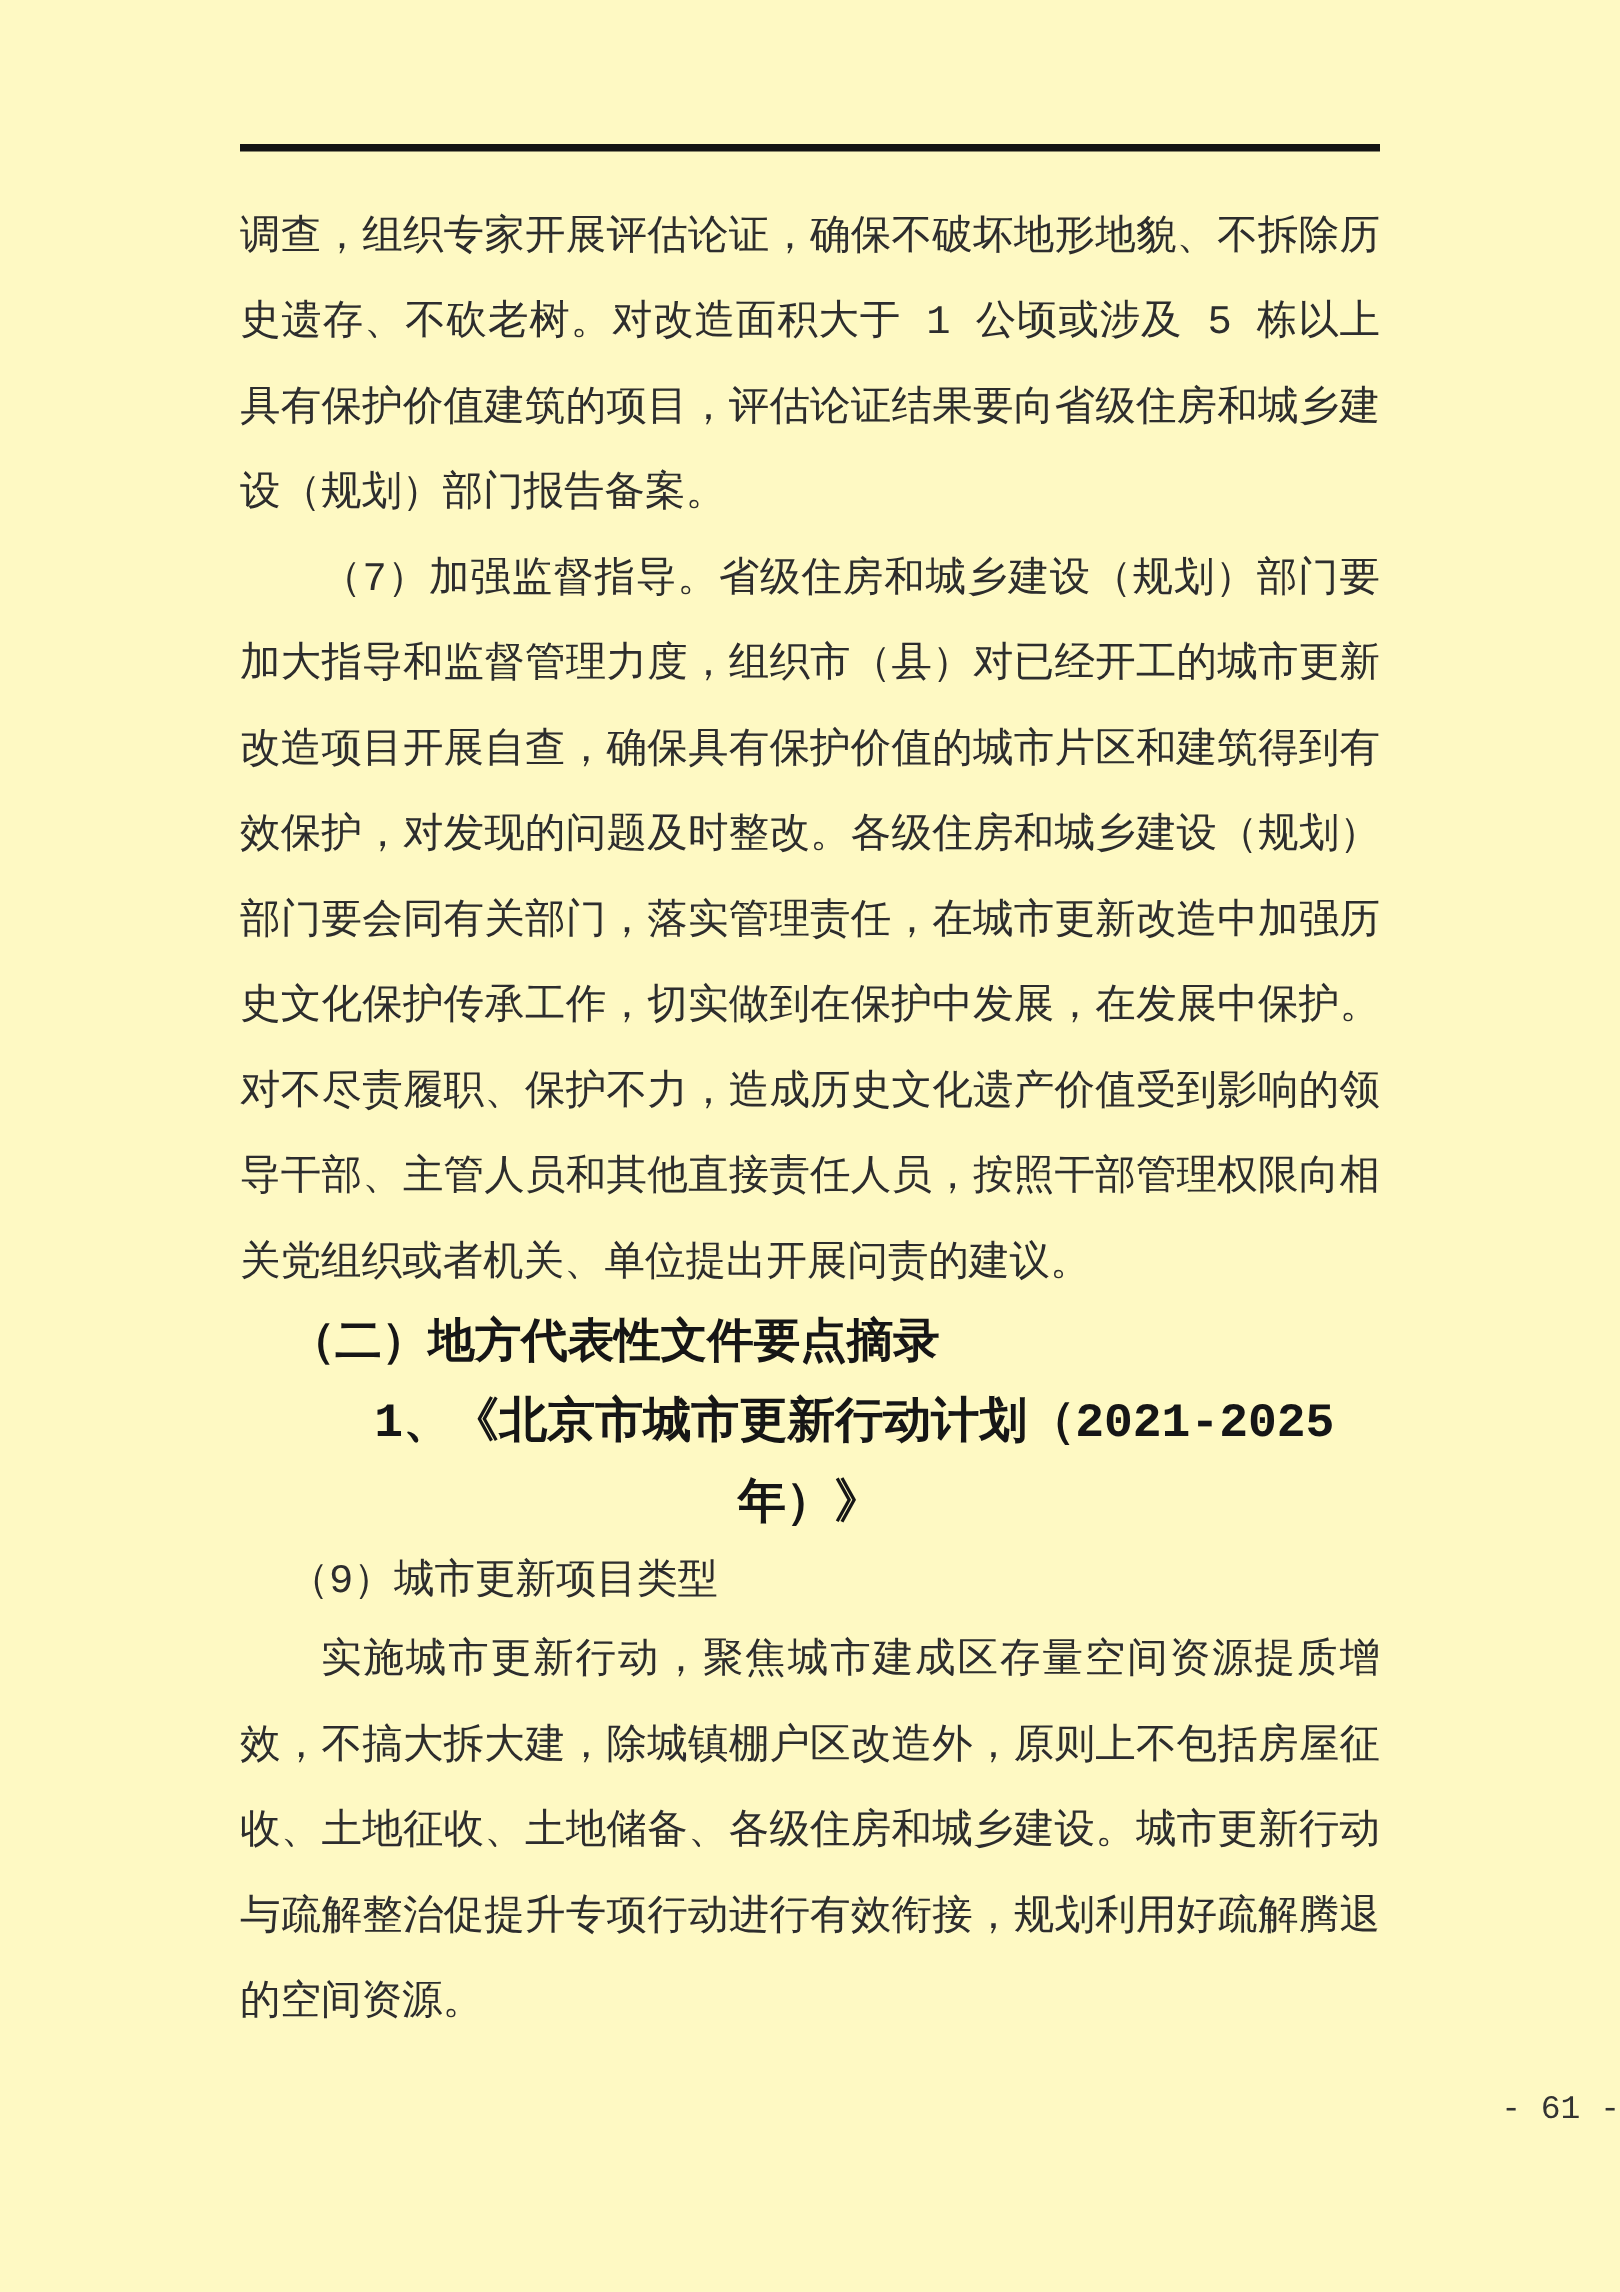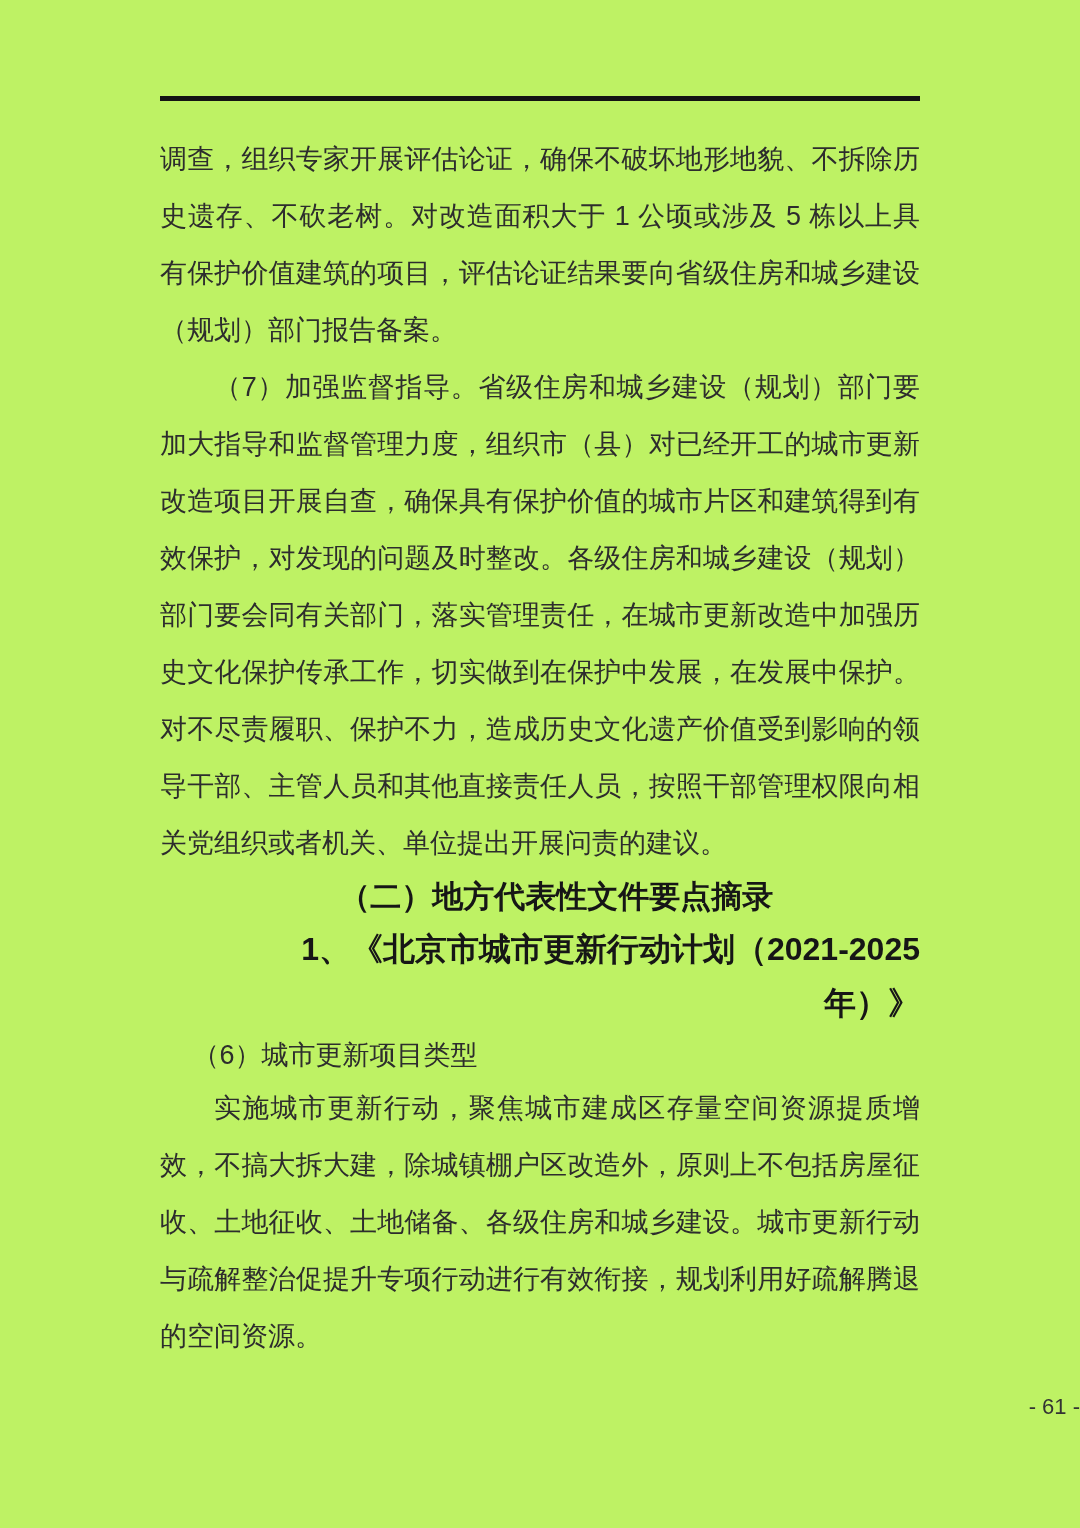--- a/index.html
+++ b/index.html
@@ -4,23 +4,23 @@
 <style>
   html, body {
     margin: 0;
     padding: 0;
     background: #ffffff;
   }
   .page {
     position: relative;
     width: 1080px;
     height: 1528px;
-    background: #bef264;
+    background: #fef9c3;
     overflow: hidden;
-    font-family: Liberation Sans, sans-serif;
+    font-family: Liberation Mono, monospace;
     color: #2d2d2d;
   }
   .header-rule {
     position: absolute;
     left: 160px;
     top: 96px;
     width: 760px;
     height: 5px;
     background: #141414;
   }
@@ -41,30 +41,30 @@
   }
   .para-continuation {
     text-indent: 0;
   }
   .section-heading {
     margin: 0;
     font-size: 31px;
     font-weight: bold;
     line-height: 50px;
     text-indent: 1.05em;
-    text-align: center;
+    text-align: left;
     color: #161616;
   }
   .doc-heading {
     margin: 0;
     font-size: 32px;
     font-weight: bold;
     line-height: 54px;
     text-indent: 1.85em;
-    text-align: right;
+    text-align: center;
     color: #161616;
   }
   .item-heading {
     margin: 0;
     font-size: 27px;
     line-height: 50px;
     text-indent: 1.2em;
     text-align: left;
   }
   .para-cut {
@@ -92,21 +92,21 @@
 
   <div class="content">
     <p class="para-continuation">调查，组织专家开展评估论证，确保不破坏地形地貌、不拆除历史遗存、不砍老树。对改造面积大于 1 公顷或涉及 5 栋以上具有保护价值建筑的项目，评估论证结果要向省级住房和城乡建设（规划）部门报告备案。</p>
 
     <p class="para">（7）加强监督指导。省级住房和城乡建设（规划）部门要加大指导和监督管理力度，组织市（县）对已经开工的城市更新改造项目开展自查，确保具有保护价值的城市片区和建筑得到有效保护，对发现的问题及时整改。各级住房和城乡建设（规划）部门要会同有关部门，落实管理责任，在城市更新改造中加强历史文化保护传承工作，切实做到在保护中发展，在发展中保护。对不尽责履职、保护不力，造成历史文化遗产价值受到影响的领导干部、主管人员和其他直接责任人员，按照干部管理权限向相关党组织或者机关、单位提出开展问责的建议。</p>
 
     <h2 class="section-heading">（二）地方代表性文件要点摘录</h2>
 
     <h3 class="doc-heading">1、《北京市城市更新行动计划（2021-2025 年）》</h3>
 
-    <p class="item-heading">（6）城市更新项目类型</p>
+    <p class="item-heading">（9）城市更新项目类型</p>
 
     <p class="para">实施城市更新行动，聚焦城市建成区存量空间资源提质增效，不搞大拆大建，除城镇棚户区改造外，原则上不包括房屋征收、土地征收、土地储备、各级住房和城乡建设。城市更新行动与疏解整治促提升专项行动进行有效衔接，规划利用好疏解腾退的空间资源。</p>
 
   </div>
 
   <div class="footer">- 61 -</div>
 
 </div>
 
 </body></html>

